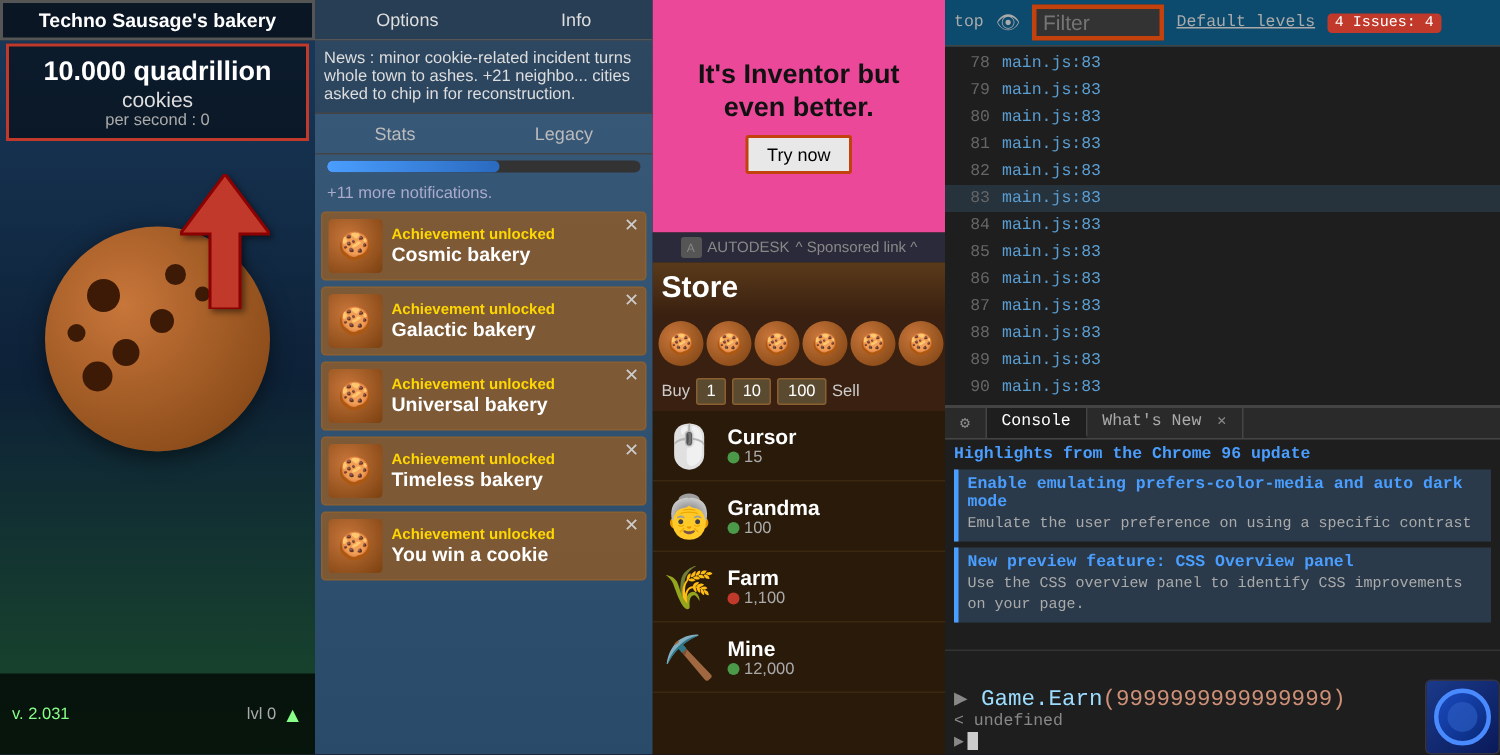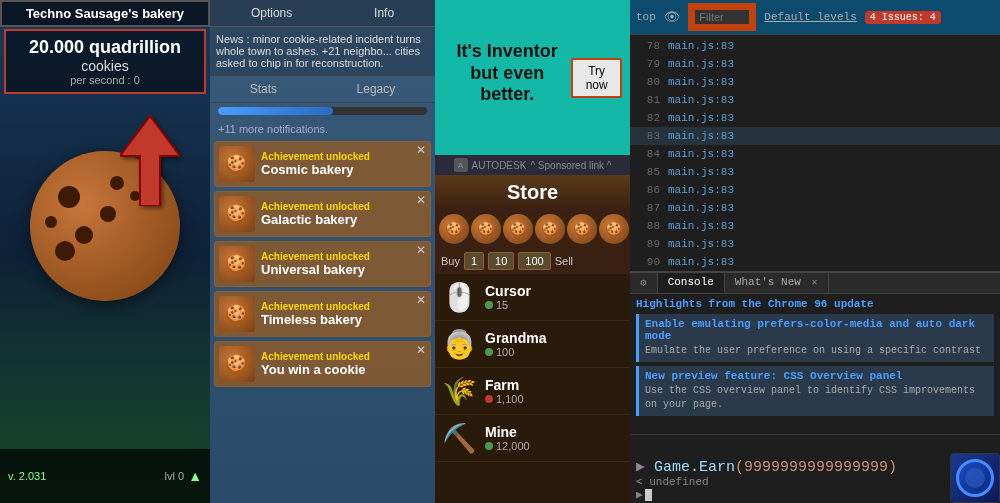--- a/index.html
+++ b/index.html
@@ -216,24 +216,24 @@
     
     #store-panel {
       width: 195px;
       height: 503px;
       background: #2a1a0a;
       flex-shrink: 0;
       display: flex;
       flex-direction: column;
     }
     #ad-area {
-      background: #14b8a6;
+      background: #ec4899;
       height: 155px;
       display: flex;
-      flex-direction: row;
+      flex-direction: column;
       align-items: center;
       justify-content: center;
       padding: 8px;
       flex-shrink: 0;
     }
     #ad-area .ad-headline {
       font-size: 18px;
       font-weight: bold;
       color: #111;
       text-align: center;
@@ -255,21 +255,21 @@
       text-align: center;
       padding: 3px;
       display: flex;
       align-items: center;
       justify-content: center;
       gap: 4px;
       flex-shrink: 0;
     }
     #store-title-bar {
       background: linear-gradient(180deg, #5a3a1a, #3a2010);
-      text-align: center;
+      text-align: left;
       color: white;
       font-size: 20px;
       font-weight: bold;
       padding: 6px;
       flex-shrink: 0;
     }
     #store-icons-row {
       background: #3a2010;
       display: flex;
       padding: 4px;
@@ -362,25 +362,25 @@
       gap: 8px;
       border-bottom: 1px solid #444;
       flex-shrink: 0;
     }
     #devtools-toolbar .top-label {
       color: #aaa;
       font-size: 11px;
     }
     #devtools-toolbar .filter-input {
       background: #333;
-      border: 7px solid #c2410c;
+      border: 3px solid #c2410c;
       color: #ccc;
       padding: 1px 4px;
-      font-size: 11px;
-      width: 68px;
+      font-size: 14px;
+      width: 88px;
     }
     #devtools-toolbar .issues-badge {
       background: #c0392b;
       color: white;
       padding: 1px 5px;
       border-radius: 3px;
       font-size: 10px;
     }
     #devtools-toolbar .default-levels {
       color: #aaa;
@@ -531,21 +531,21 @@
     }
   </style>
 </head>
 <body>
 
 <div id="left-panel">
   <div id="bakery-title">
     <span>Techno Sausage's bakery</span>
   </div>
   <div id="cookie-count-box">
-    <div class="count">20.000 quadrillion</div>
+    <div class="count">10.000 quadrillion</div>
     <div class="label">cookies</div>
     <div class="per-second">per second : 0</div>
   </div>
   <div id="cookie-area">
 
     <svg id="red-arrow" class="arrow-svg" width="60" height="90" viewBox="0 0 60 90">
       <polygon points="30,0 60,40 40,40 40,90 20,90 20,40 0,40" fill="#c0392b" stroke="#8b0000" stroke-width="2"></polygon>
     </svg>
 
     <div id="cookie-img">

